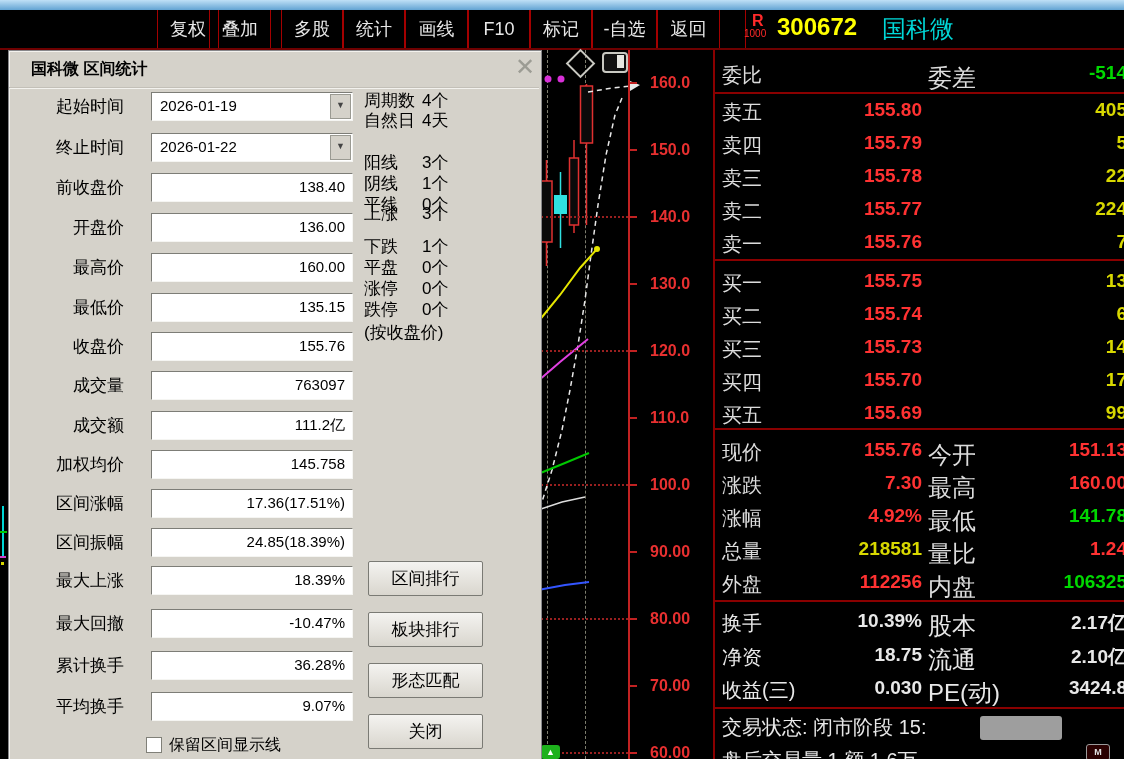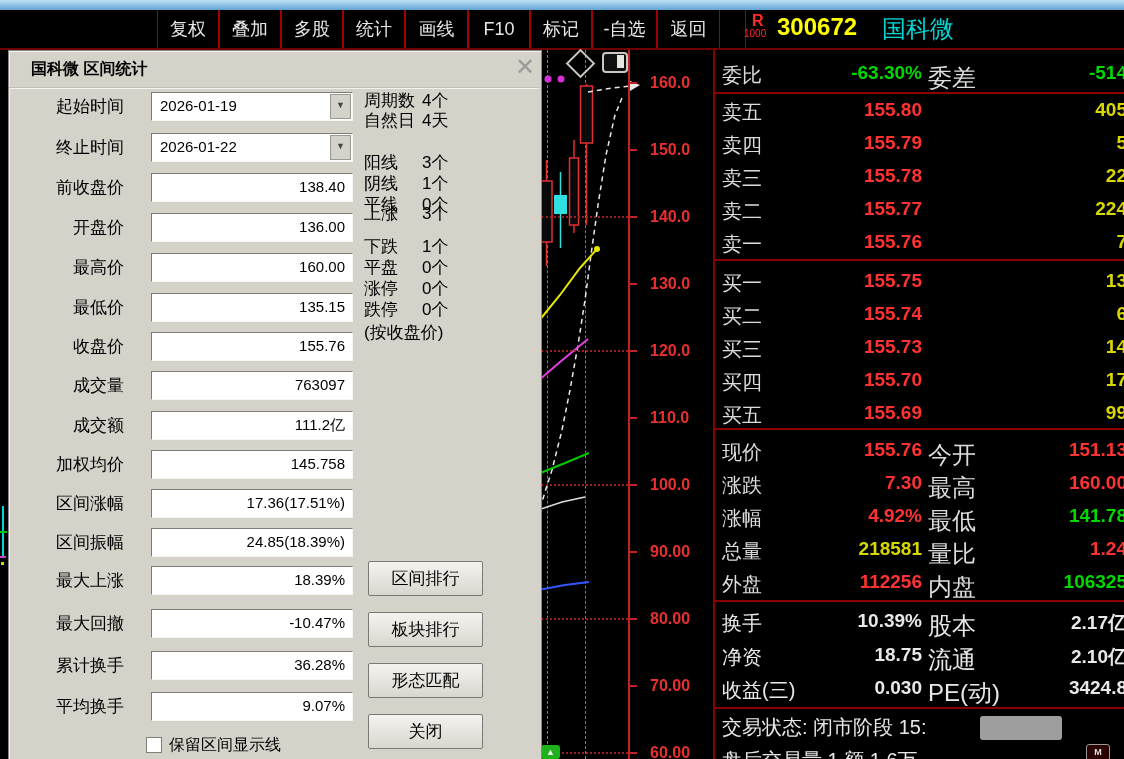--- a/index.html
+++ b/index.html
@@ -71,21 +71,21 @@
         border:1px solid #7a7a74;border-radius:2px;text-align:center;line-height:33px;font-size:17px;color:#000;}
   .chk{position:absolute;left:137px;top:686px;width:14px;height:14px;background:#fff;border:1px solid #808078;}
   .chk-label{position:absolute;left:160px;top:684px;font-size:16px;color:#000;}
 </style>
 </head>
 <body>
 
 <div class="abs top-strip"></div>
 <div class="abs toolbar">
   <div class="tbtn" style="left:157px;width:60px">复权</div>
-  <div class="tbtn" style="left:219px;width:60px">叠加</div>
+  <div class="tbtn" style="left:209px;width:60px">叠加</div>
   <div class="tbtn" style="left:281px;width:60px">多股</div>
   <div class="tbtn" style="left:343px;width:60px">统计</div>
   <div class="tbtn" style="left:405px;width:61px">画线</div>
   <div class="tbtn" style="left:468px;width:60px">F10</div>
   <div class="tbtn" style="left:530px;width:60px">标记</div>
   <div class="tbtn" style="left:592px;width:63px">-自选</div>
   <div class="tbtn" style="left:657px;width:61px">返回</div>
   <div class="tsep" style="left:745px"></div>
 </div>
 <div class="abs hline-main"></div>
@@ -167,21 +167,20 @@
 <div class="abs quote">
 
   <div class="qhline" style="top:42px"></div>
   <div class="qhline" style="top:209px"></div>
   <div class="qhline" style="top:378px"></div>
   <div class="qhline" style="top:550px"></div>
   <div class="qhline" style="top:657px"></div>
 
   <div class="qrow" style="top:12px">
     <span class="ql">委比</span>
-    <span class="qv1 green">-63.30%</span>
     <span class="ql2">委差</span>
     <span class="qv2 green">-514</span>
   </div>
 
   <div class="qrow" style="top:49px">
     <span class="ql">卖五</span>
     <span class="qv1 red">155.80</span>
     <span class="qv2 yellow">405</span>
   </div>
   <div class="qrow" style="top:82px">

